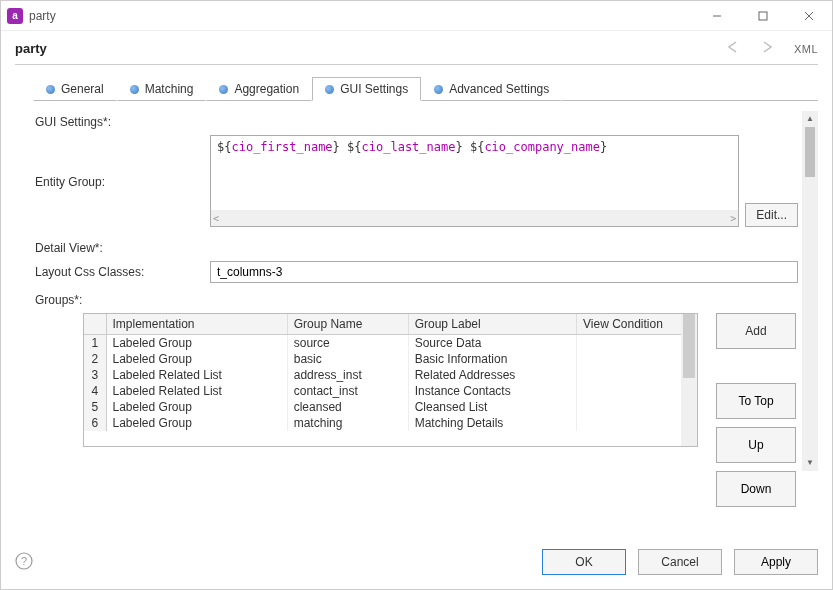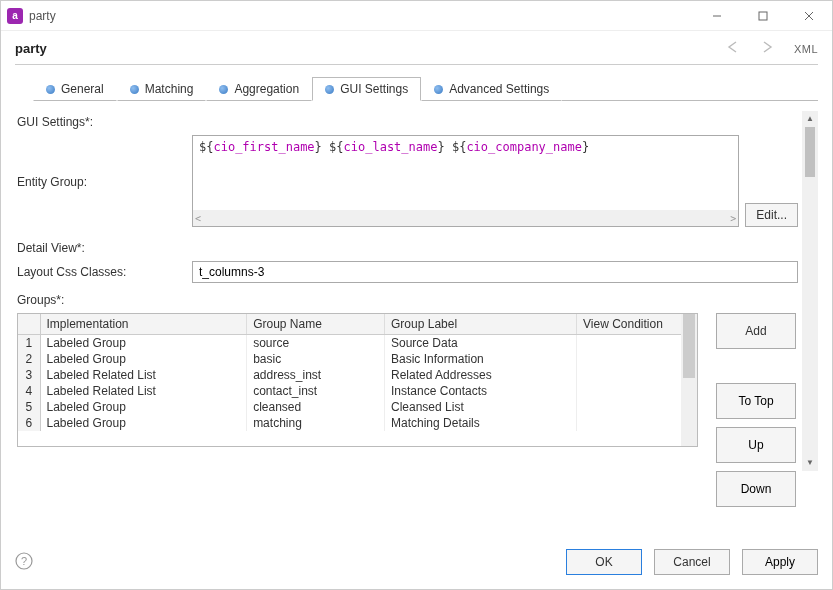--- a/index.html
+++ b/index.html
@@ -22,21 +22,21 @@
   .header-rule { height: 1px; background: #ccc; margin: 0 14px; }
 
   
   .tabs { display: flex; margin: 12px 14px 0 32px; height: 24px; }
   .tab { padding: 4px 12px; border: 1px solid transparent; border-bottom: 1px solid #bbb; display: flex; align-items: center; gap: 6px; color: #333; position: relative; }
   .tab.active { border: 1px solid #bbb; border-bottom: 1px solid #fff; background: #fff; }
   .tab .dot { width: 9px; height: 9px; border-radius: 50%; background: radial-gradient(circle at 35% 35%, #8fbef0, #3a7bc4); }
   .tabfiller { flex: 1; border-bottom: 1px solid #bbb; }
 
   
-  .content { padding: 10px 14px 0 16px; flex: 1; overflow: hidden; position: relative; }
+  .content { padding: 10px 14px 0 34px; flex: 1; overflow: hidden; position: relative; }
   .form-row { display: flex; align-items: flex-start; margin-bottom: 6px; }
   .form-row .lbl { width: 175px; padding-top: 4px; color: #333; }
   .form-row .ctl { flex: 1; display: flex; align-items: flex-start; gap: 6px; }
 
   .code-box { flex: 1; height: 92px; border: 1px solid #aaa; background: #fff; position: relative; font-family: Consolas, monospace; font-size: 12px; padding: 4px 6px; color: #333; overflow: hidden; }
   .code-box .hscroll { position: absolute; left: 0; right: 0; bottom: 0; height: 16px; background: #f0f0f0; display:flex; align-items:center; justify-content:space-between; padding:0 2px; color:#999; }
   .code-box .hscroll span { font-size:10px; }
   .btn { border: 1px solid #aaa; background: #f5f5f5; padding: 3px 10px; font-size: 12px; color: #333; height: 24px; }
   .btn.wide { width: 80px; text-align: center; padding: 5px 0; height: 36px; }
   .btn.disabled { color: #000000; }
@@ -59,21 +59,21 @@
   .side-btns .spacer { height: 18px; }
 
   
   .content-scroll { position: absolute; right: 14px; top: 10px; width: 16px; height: 360px; background: #f0f0f0; }
   .content-scroll .up, .content-scroll .dn { height: 16px; text-align: center; color: #666; font-size: 8px; line-height: 16px; }
   .content-scroll .thumb { position: absolute; left: 3px; right: 3px; top: 16px; height: 50px; background: #c0c0c0; }
 
   
   .footer { display: flex; align-items: center; padding: 14px; gap: 12px; }
   .footer .help { flex: 1; color: #777; }
-  .footer .btn { width: 76px; height: 26px; padding: 0; }
+  .footer .btn { width: 84px; height: 26px; padding: 0; }
 
   
   .tok-d { color: #333; }
   .tok-k { color: #b000b0; }
 </style>
 </head>
 <body>
 
 <div class="window">
 
@@ -170,21 +170,21 @@
       <div class="lbl">Layout Css Classes:</div>
       <div class="ctl">
         <input class="text-input" value="t_columns-3" style="">
       </div>
     </div>
 
     <div class="form-row">
       <div class="lbl" style="width:auto;">Groups*:</div>
     </div>
 
-    <div class="group-area" style="margin-right:20px;">
+    <div class="group-area" style="margin-right:20px;margin-left:48px;">
       <div class="table-wrap" style="height:134px; overflow:hidden;">
         <table class="tbl">
           <thead>
             <tr>
               <th class="rownum"></th>
               <th>Implementation</th>
               <th>Group Name</th>
               <th>Group Label</th>
               <th style="width:120px;">View Condition</th>
             </tr>

